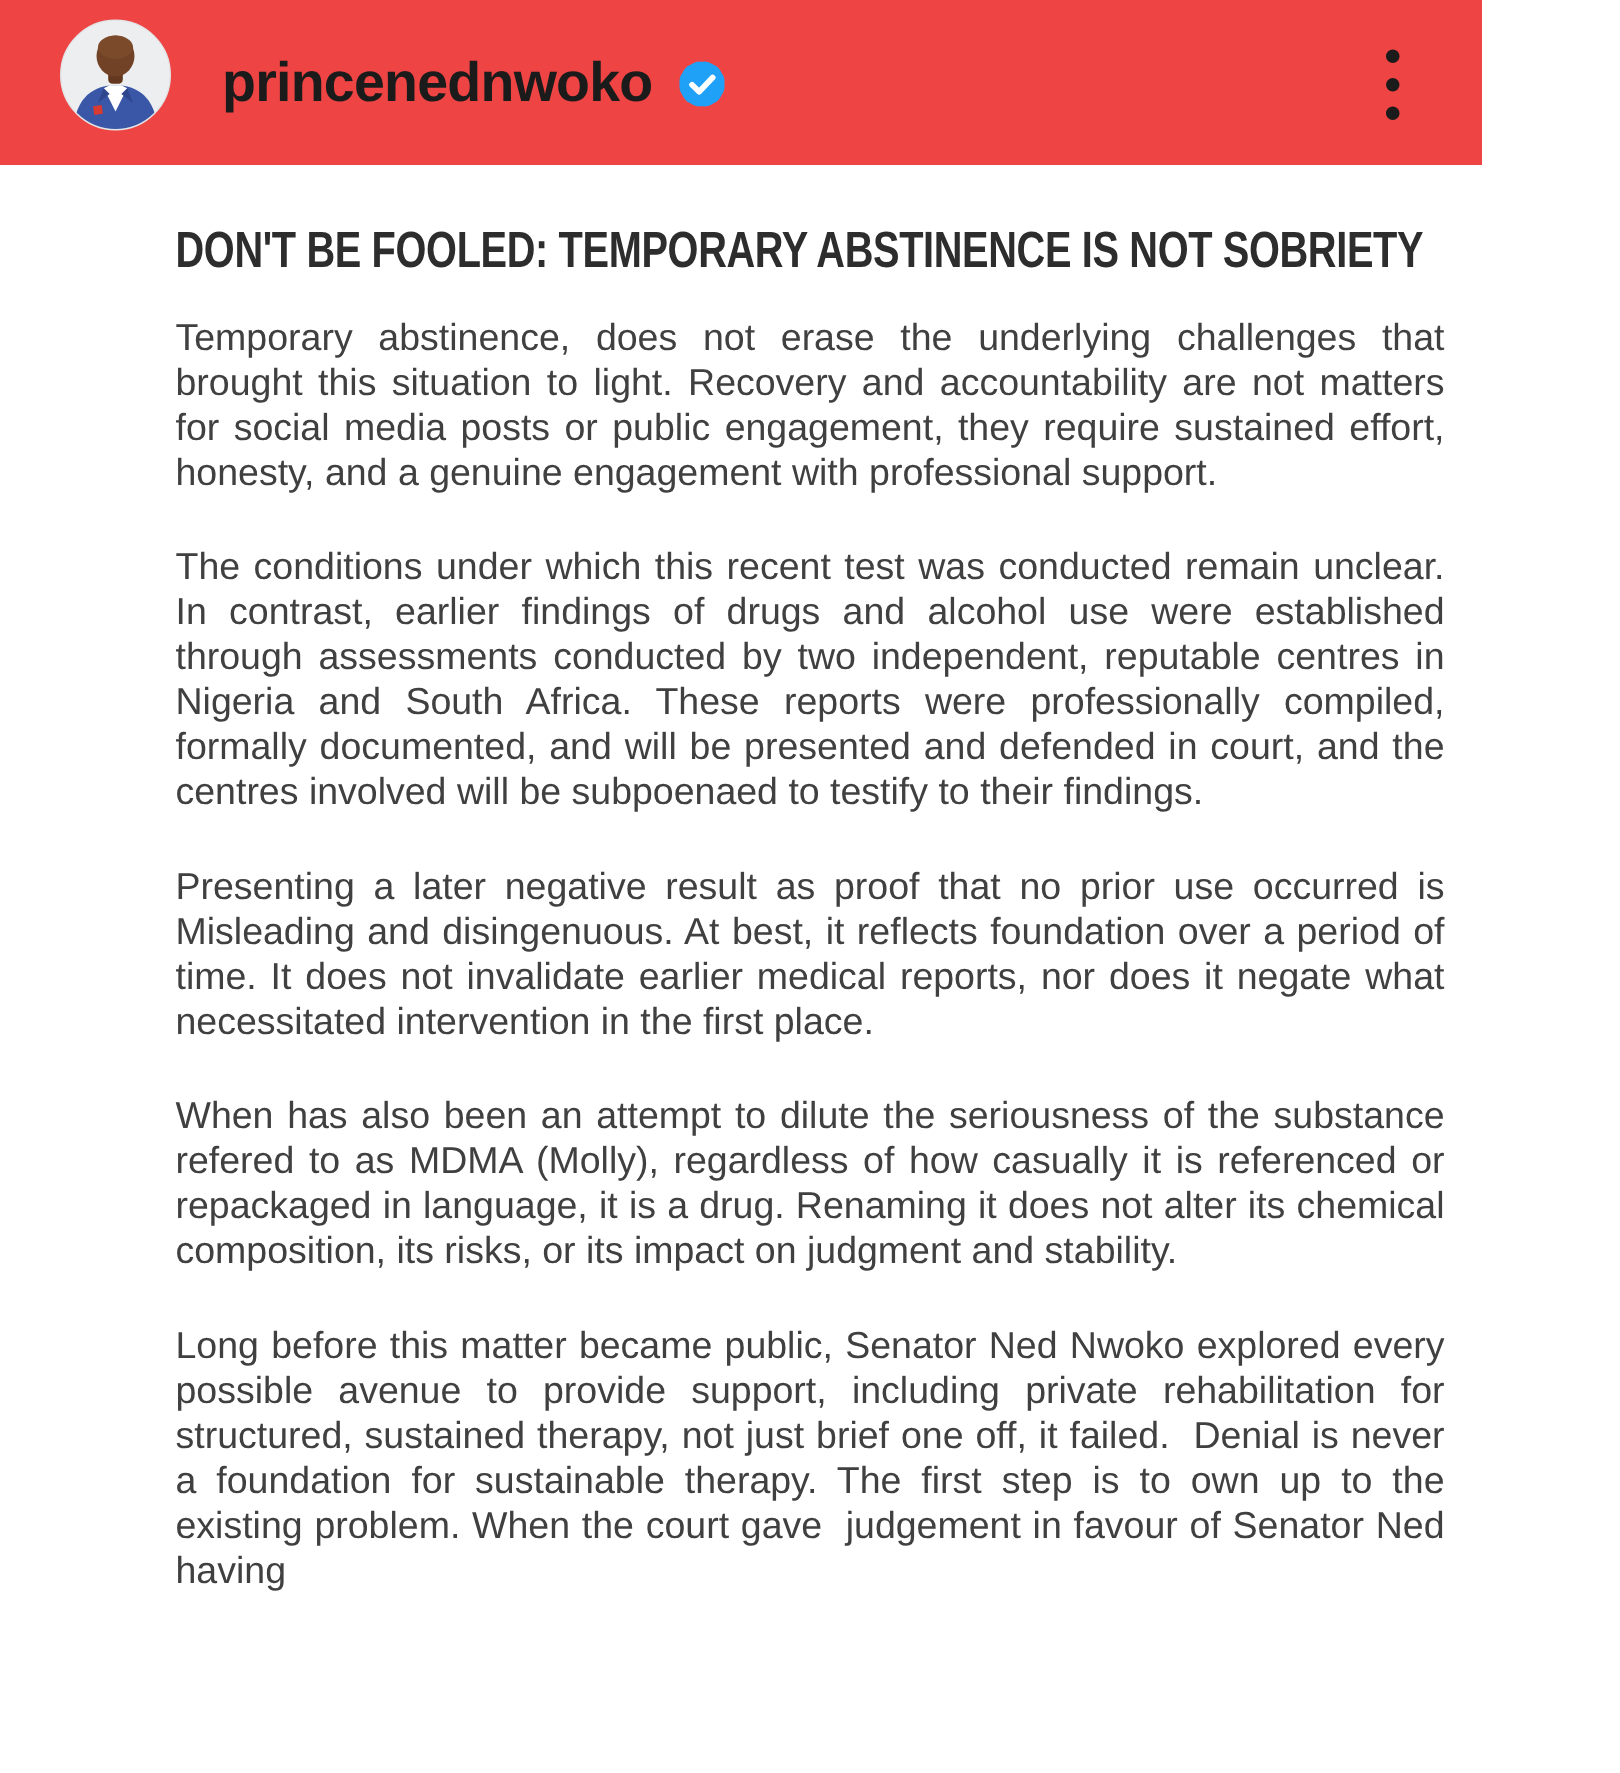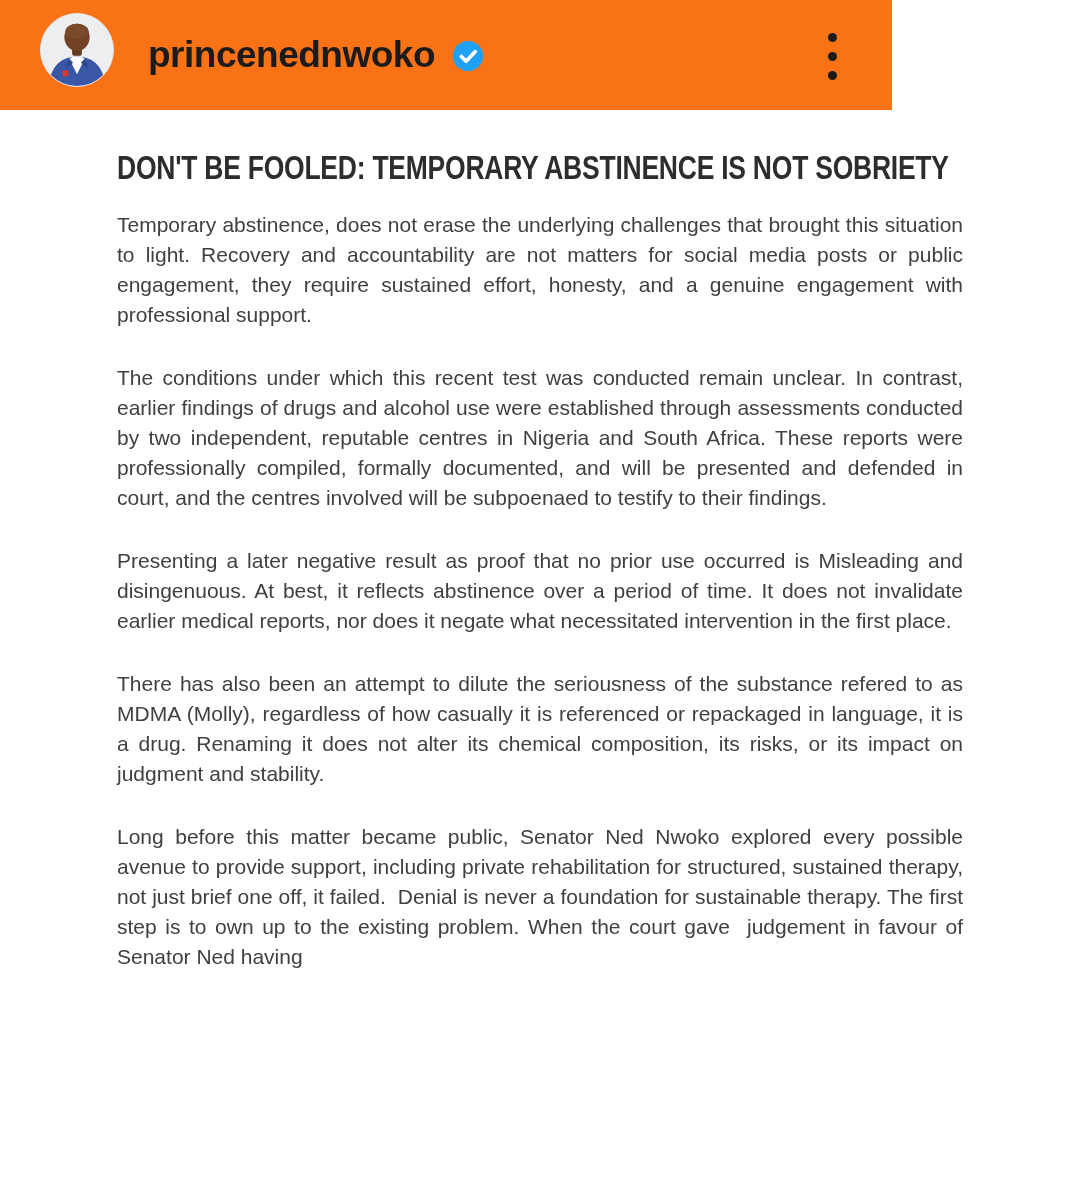--- a/index.html
+++ b/index.html
@@ -8,22 +8,22 @@
     background: #ffffff;
     font-family: "Liberation Sans", sans-serif;
     overflow: hidden;
     position: relative;
   }
 
   
   .post-header {
     position: absolute;
     top: 0; left: 0;
-    width: 892px; height: 110px;
-    background: #f97316;
+    width: 988px; height: 110px;
+    background: #ef4444;
   }
   .avatar {
     position: absolute;
     left: 40px; top: 13px;
     width: 74px; height: 74px;
     border-radius: 50%;
     overflow: hidden;
     background: #edeff1;
     border: 1px solid #e2e4e6;
     cursor: pointer;
@@ -78,21 +78,21 @@
     line-height: 34px;
     font-weight: 700;
     color: #2d2d2d;
     white-space: nowrap;
     display: inline-block;
     transform-origin: left center;
     letter-spacing: -0.3px;
     margin-bottom: 26px;
   }
   .post-paragraph {
-    font-size: 21px;
+    font-size: 25px;
     line-height: 30px;
     color: #404040;
     text-align: justify;
     margin-bottom: 33px;
     white-space: pre-wrap;
   }
   .post-paragraph:last-child { margin-bottom: 0; }
 </style>
 </head>
 <body>
@@ -137,16 +137,16 @@
     <span class="dot"></span>
     <span class="dot"></span>
     <span class="dot"></span>
   </div>
 </header>
 
 <main class="post-image">
   <h1 class="post-title" style="transform: scaleX(0.779026);">DON'T BE FOOLED: TEMPORARY ABSTINENCE IS NOT SOBRIETY</h1>
   <p class="post-paragraph">Temporary abstinence, does not erase the underlying challenges that brought this situation to light. Recovery and accountability are not matters for social media posts or public engagement, they require sustained effort, honesty, and a genuine engagement with professional support.</p>
   <p class="post-paragraph">The conditions under which this recent test was conducted remain unclear. In contrast, earlier findings of drugs and alcohol use were established through assessments conducted by two independent, reputable centres in Nigeria and South Africa. These reports were professionally compiled, formally documented, and will be presented and defended in court, and the centres involved will be subpoenaed to testify to their findings.</p>
-  <p class="post-paragraph">Presenting a later negative result as proof that no prior use occurred is Misleading and disingenuous. At best, it reflects abstinence over a period of time. It does not invalidate earlier medical reports, nor does it negate what necessitated intervention in the first place.</p>
-  <p class="post-paragraph">There has also been an attempt to dilute the seriousness of the substance refered to as MDMA (Molly), regardless of how casually it is referenced or repackaged in language, it is a drug. Renaming it does not alter its chemical composition, its risks, or its impact on judgment and stability.</p>
+  <p class="post-paragraph">Presenting a later negative result as proof that no prior use occurred is Misleading and disingenuous. At best, it reflects foundation over a period of time. It does not invalidate earlier medical reports, nor does it negate what necessitated intervention in the first place.</p>
+  <p class="post-paragraph">When has also been an attempt to dilute the seriousness of the substance refered to as MDMA (Molly), regardless of how casually it is referenced or repackaged in language, it is a drug. Renaming it does not alter its chemical composition, its risks, or its impact on judgment and stability.</p>
   <p class="post-paragraph">Long before this matter became public, Senator Ned Nwoko explored every possible avenue to provide support, including private rehabilitation for structured, sustained therapy, not just brief one off, it failed.  Denial is never a foundation for sustainable therapy. The first step is to own up to the existing problem. When the court gave  judgement in favour of Senator Ned having</p>
 </main>
 
 </body></html>

